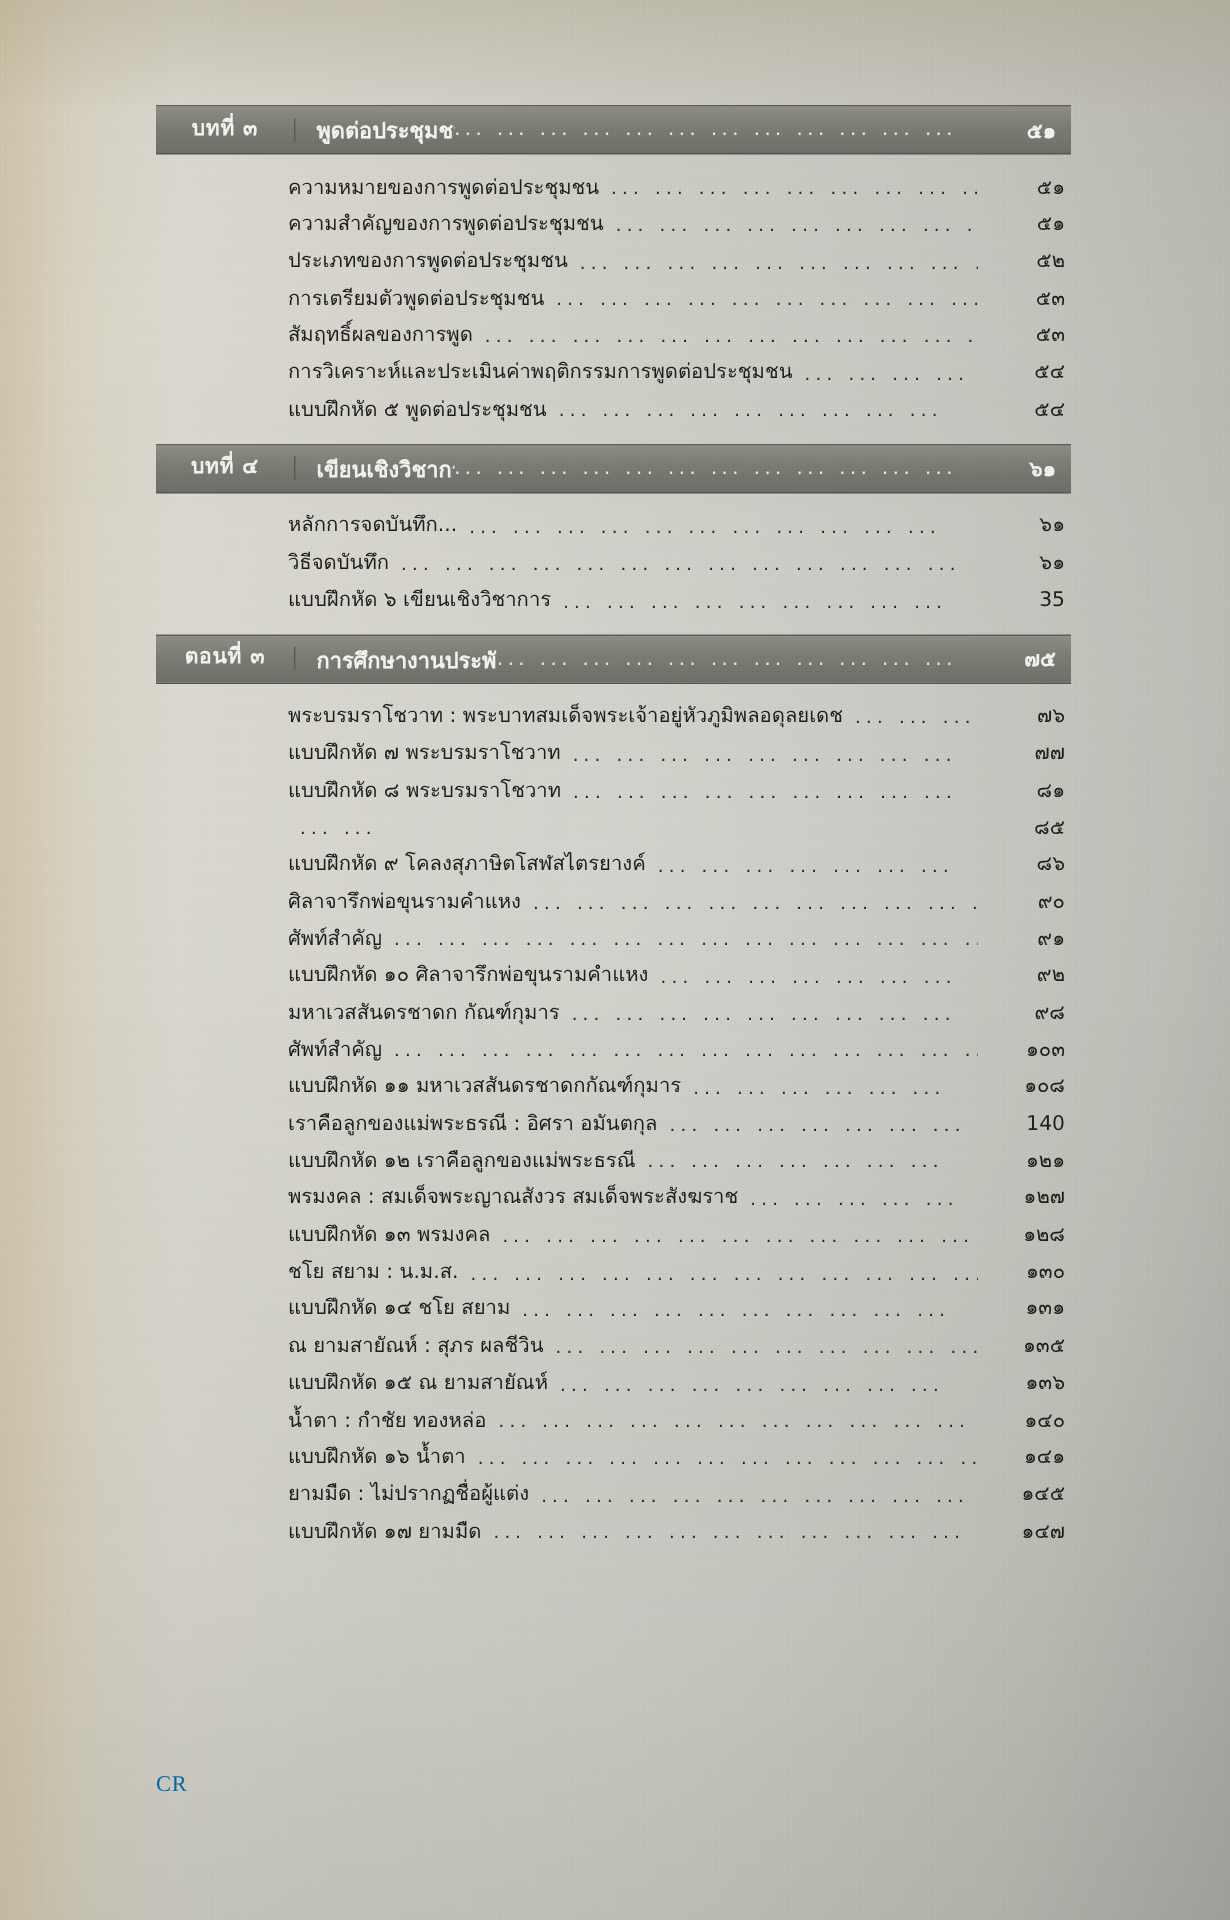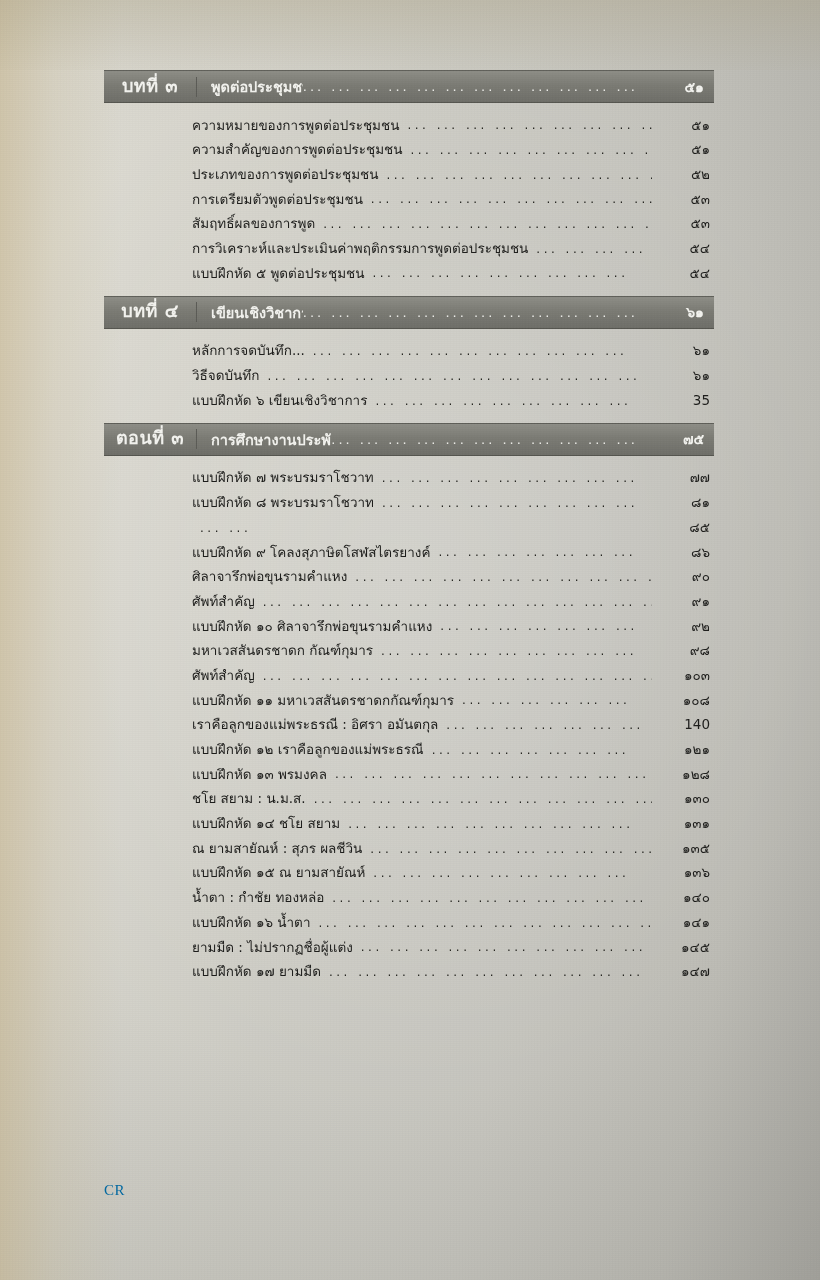--- a/index.html
+++ b/index.html
@@ -52,21 +52,21 @@
     border-top: 1px solid #5f5f59;
     border-bottom: 1px solid #55554f;
     display: flex;
     align-items: center;
     color: #f2f2ee;
   }
   .band .tag {
     width: 92px;
     flex: 0 0 92px;
     text-align: center;
-    font-size: 18px;
+    font-size: 14px;
     font-weight: bold;
     letter-spacing: .5px;
     border-right: 1px solid #5a5a55;
     line-height: 1;
     padding-bottom: 2px;
   }
   .band .btitle {
     flex: 1 1 auto;
     font-size: 14.5px;
     font-weight: bold;
@@ -224,20 +224,25 @@
     </div>
     <div class="section">
       <div class="band">
         <span class="tag">ตอนที่ ๓</span>
         <span class="btitle">การศึกษางานประพันธ์</span>
         <span class="bdots">...  ...  ...  ...  ...  ...  ...  ...  ...  ...  ...</span>
         <span class="bpage">๗๕</span>
       </div>
       <div class="rows">
         <div class="row">
+          <span class="title">พระบรมราโชวาท : พระบาทสมเด็จพระเจ้าอยู่หัวภูมิพลอดุลยเดช</span>
+          <span class="dots">...  ...  ...</span>
+          <span class="page">๗๖</span>
+        </div>
+        <div class="row">
           <span class="title">แบบฝึกหัด ๗  พระบรมราโชวาท</span>
           <span class="dots">...  ...  ...  ...  ...  ...  ...  ...  ...</span>
           <span class="page">๗๗</span>
         </div>
         <div class="row">
           <span class="title">แบบฝึกหัด ๘  พระบรมราโชวาท</span>
           <span class="dots">...  ...  ...  ...  ...  ...  ...  ...  ...</span>
           <span class="page">๘๑</span>
         </div>
         <div class="row">
@@ -283,20 +288,25 @@
           <span class="title">เราคือลูกของแม่พระธรณี : อิศรา อมันตกุล</span>
           <span class="dots">...  ...  ...  ...  ...  ...  ...</span>
           <span class="page">140</span>
         </div>
         <div class="row">
           <span class="title">แบบฝึกหัด ๑๒  เราคือลูกของแม่พระธรณี</span>
           <span class="dots">...  ...  ...  ...  ...  ...  ...</span>
           <span class="page">๑๒๑</span>
         </div>
         <div class="row">
+          <span class="title">พรมงคล : สมเด็จพระญาณสังวร สมเด็จพระสังฆราช</span>
+          <span class="dots">...  ...  ...  ...  ...</span>
+          <span class="page">๑๒๗</span>
+        </div>
+        <div class="row">
           <span class="title">แบบฝึกหัด ๑๓  พรมงคล</span>
           <span class="dots">...  ...  ...  ...  ...  ...  ...  ...  ...  ...  ...</span>
           <span class="page">๑๒๘</span>
         </div>
         <div class="row">
           <span class="title">ชโย  สยาม : น.ม.ส.</span>
           <span class="dots">...  ...  ...  ...  ...  ...  ...  ...  ...  ...  ...  ...</span>
           <span class="page">๑๓๐</span>
         </div>
         <div class="row">

